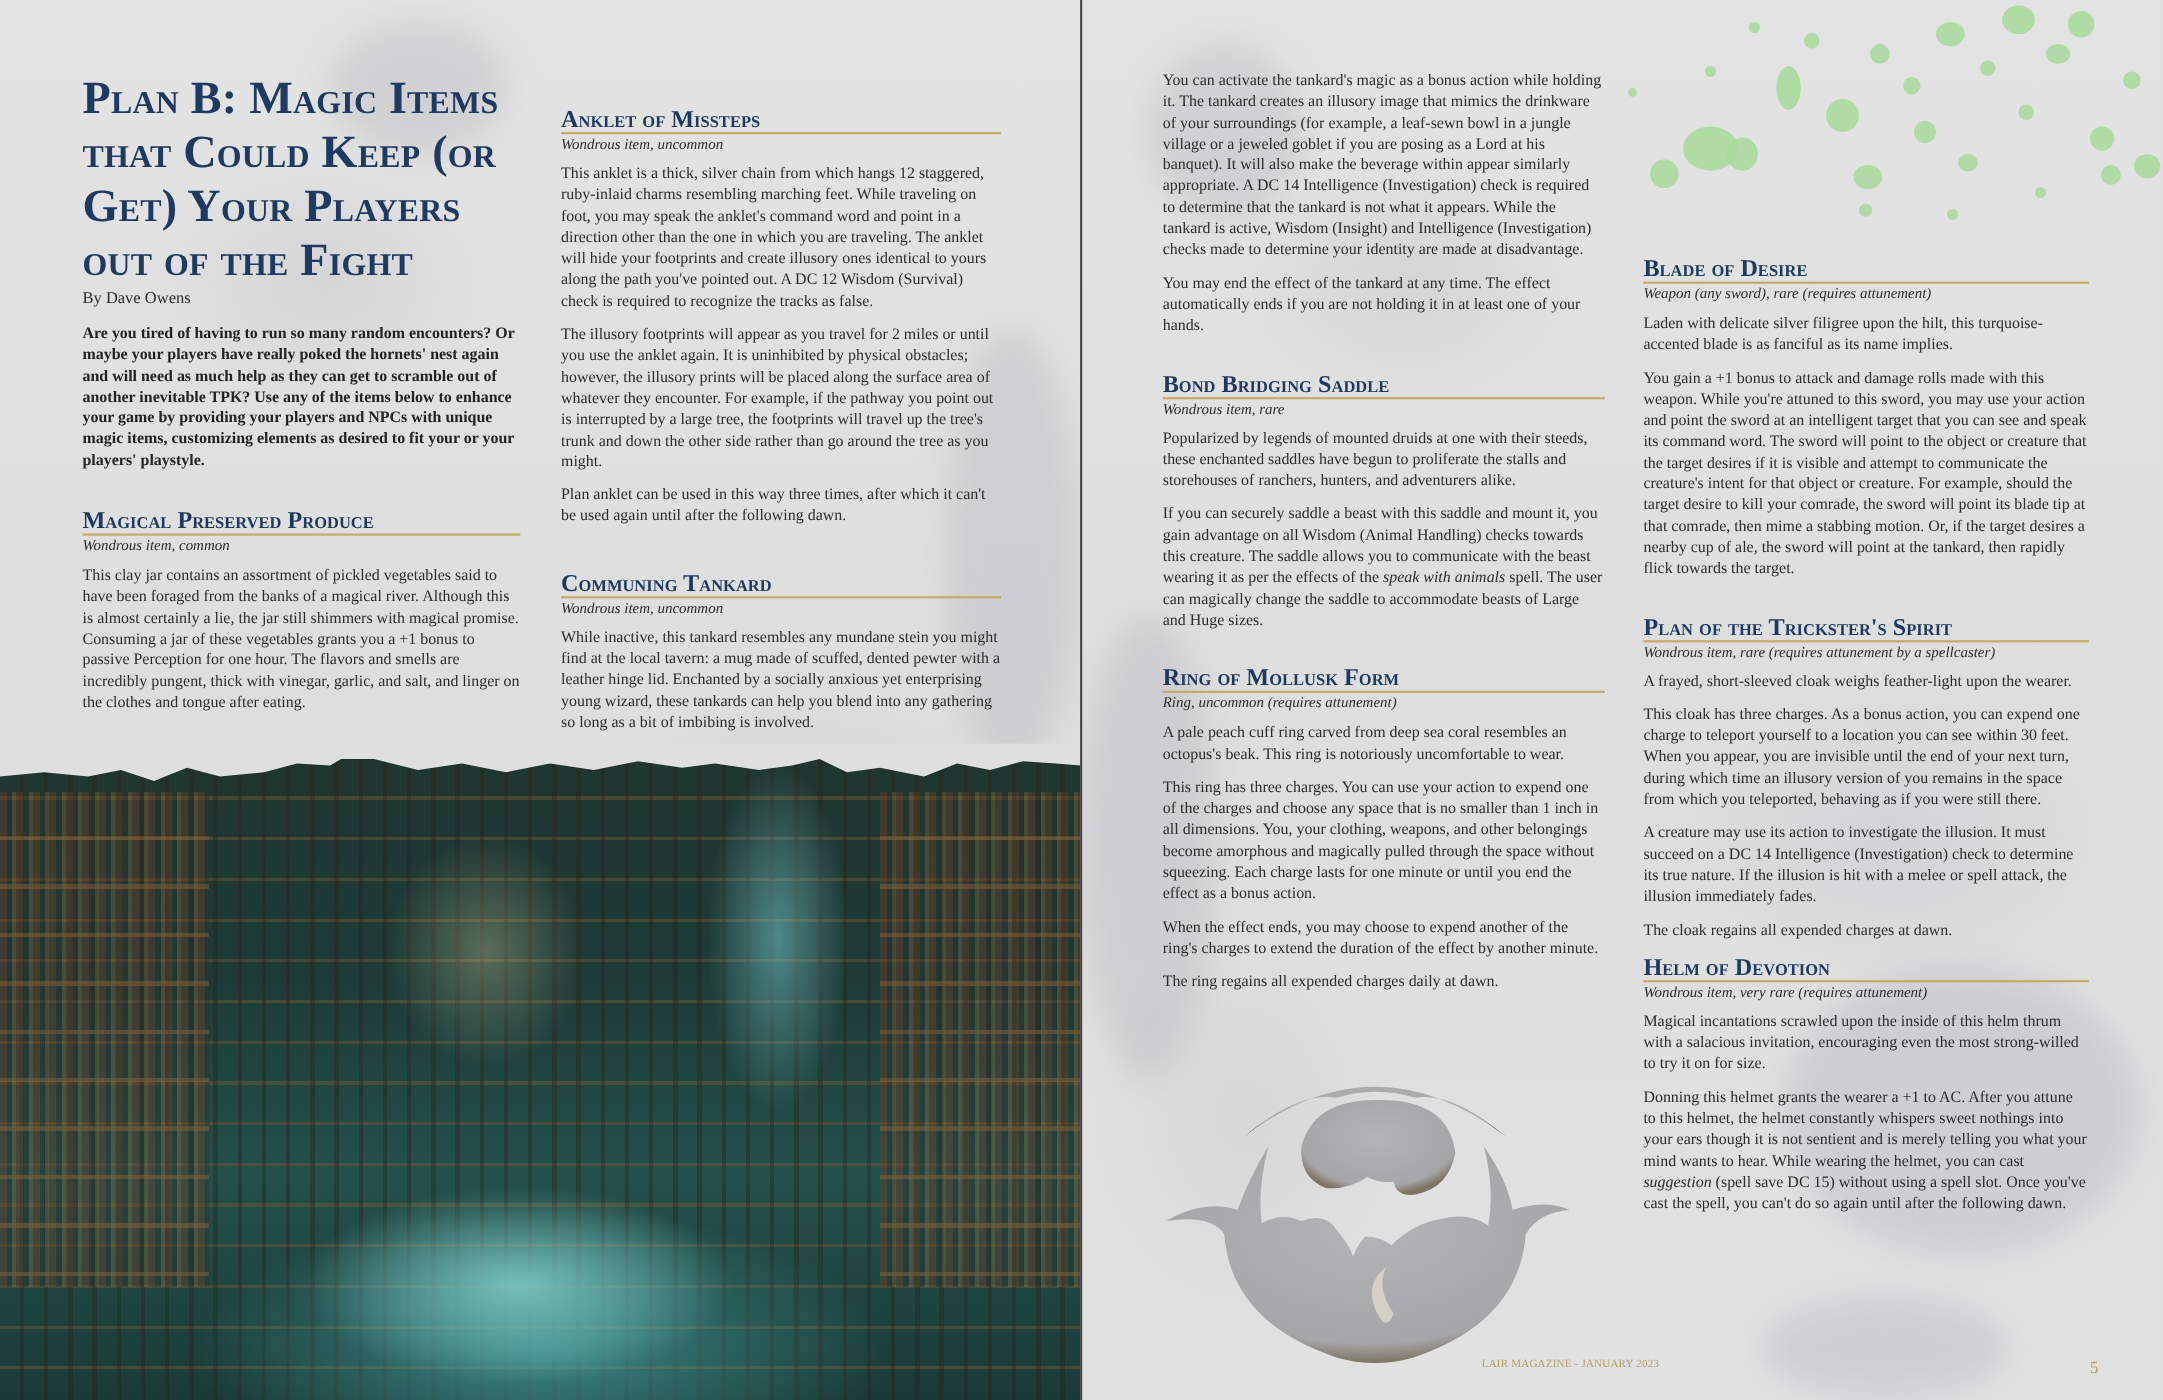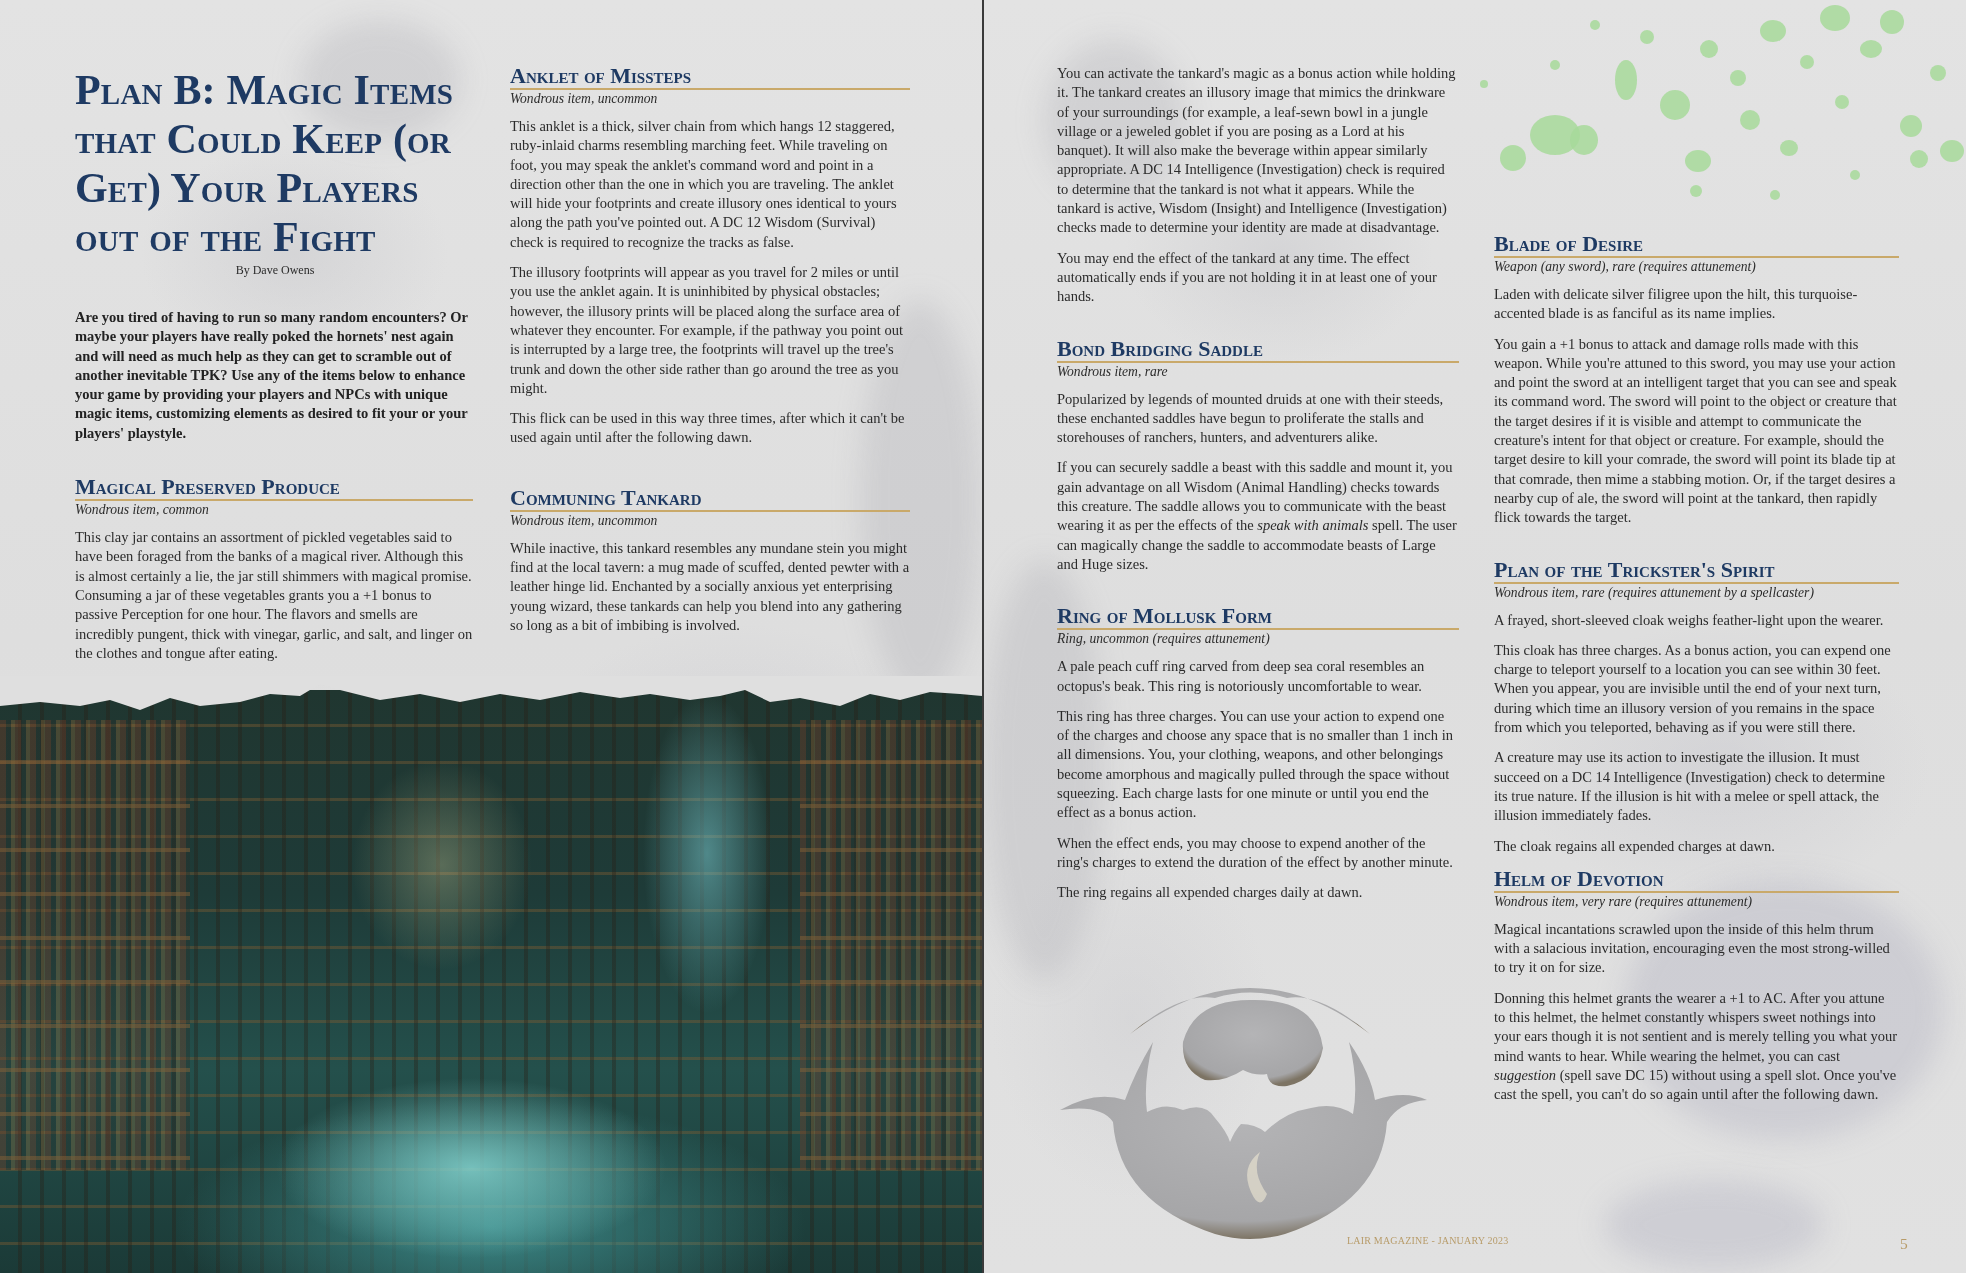--- a/index.html
+++ b/index.html
@@ -57,21 +57,21 @@
   .shelf-left { left: 0; }
   .shelf-right { left: 800px; width: 182px; }
 
   
   .col { position: absolute; }
   .title {
     font-family: "Liberation Serif", "DejaVu Serif", serif;
     font-weight: bold; color: #1e3a63; font-variant: small-caps;
     font-size: 42px; line-height: 49px; margin: 0; letter-spacing: 0.2px;
   }
-  .byline { font-size: 12px; margin: 1px 0 30px 0; color: #2b2b2b; text-align: center; }
+  .byline { font-size: 15px; margin: 1px 0 14px 0; color: #2b2b2b; }
   .intro { font-size: 14.5px; line-height: 19.3px; font-weight: bold; color: #222; margin: 0; }
   .item { margin-top: 0; }
   .item-title {
     font-family: "Liberation Serif", "DejaVu Serif", serif;
     font-weight: bold; color: #1e3a63; font-variant: small-caps;
     font-size: 22px; line-height: 24px; margin: 0;
     border-bottom: 2.5px solid #c9a96a; padding-bottom: 0px;
   }
   .item-type { font-style: italic; font-size: 13.6px; line-height: 17px; margin: 0 0 10px 0; color: #2b2b2b; }
   .para { font-size: 14.5px; line-height: 19.3px; margin: 0 0 11px 0; color: #2b2b2b; }
@@ -108,27 +108,27 @@
       <p class="byline">By Dave Owens</p>
       <p class="intro" style="width:398px;">Are you tired of having to run so many random encounters? Or maybe your players have really poked the hornets' nest again and will need as much help as they can get to scramble out of another inevitable TPK? Use any of the items below to enhance your game by providing your players and NPCs with unique magic items, customizing elements as desired to fit your or your players' playstyle.</p>
 
       <div class="item" style="margin-top:32px;width:398px;">
         <h2 class="item-title">Magical Preserved Produce</h2>
         <p class="item-type">Wondrous item, common</p>
         <p class="para">This clay jar contains an assortment of pickled vegetables said to have been foraged from the banks of a magical river. Although this is almost certainly a lie, the jar still shimmers with magical promise. Consuming a jar of these vegetables grants you a +1 bonus to passive Perception for one hour. The flavors and smells are incredibly pungent, thick with vinegar, garlic, and salt, and linger on the clothes and tongue after eating.</p>
       </div>
     </div>
 
-    <div class="col" style="left:510px;top:64px;width:400px;">
+    <div class="col" style="left:510px;top:96px;width:400px;">
       <div class="item">
         <h2 class="item-title">Anklet of Missteps</h2>
         <p class="item-type">Wondrous item, uncommon</p>
         <p class="para">This anklet is a thick, silver chain from which hangs 12 staggered, ruby-inlaid charms resembling marching feet. While traveling on foot, you may speak the anklet's command word and point in a direction other than the one in which you are traveling. The anklet will hide your footprints and create illusory ones identical to yours along the path you've pointed out. A DC 12 Wisdom (Survival) check is required to recognize the tracks as false.</p>
         <p class="para">The illusory footprints will appear as you travel for 2 miles or until you use the anklet again. It is uninhibited by physical obstacles; however, the illusory prints will be placed along the surface area of whatever they encounter. For example, if the pathway you point out is interrupted by a large tree, the footprints will travel up the tree's trunk and down the other side rather than go around the tree as you might.</p>
-        <p class="para">This flick can be used in this way three times, after which it can't be used again until after the following dawn.</p>
+        <p class="para">Plan anklet can be used in this way three times, after which it can't be used again until after the following dawn.</p>
       </div>
       <div class="item" style="margin-top:38px;">
         <h2 class="item-title">Communing Tankard</h2>
         <p class="item-type">Wondrous item, uncommon</p>
         <p class="para">While inactive, this tankard resembles any mundane stein you might find at the local tavern: a mug made of scuffed, dented pewter with a leather hinge lid. Enchanted by a socially anxious yet enterprising young wizard, these tankards can help you blend into any gathering so long as a bit of imbibing is involved.</p>
       </div>
     </div>
   </div>
 
   <div class="spine"></div>

